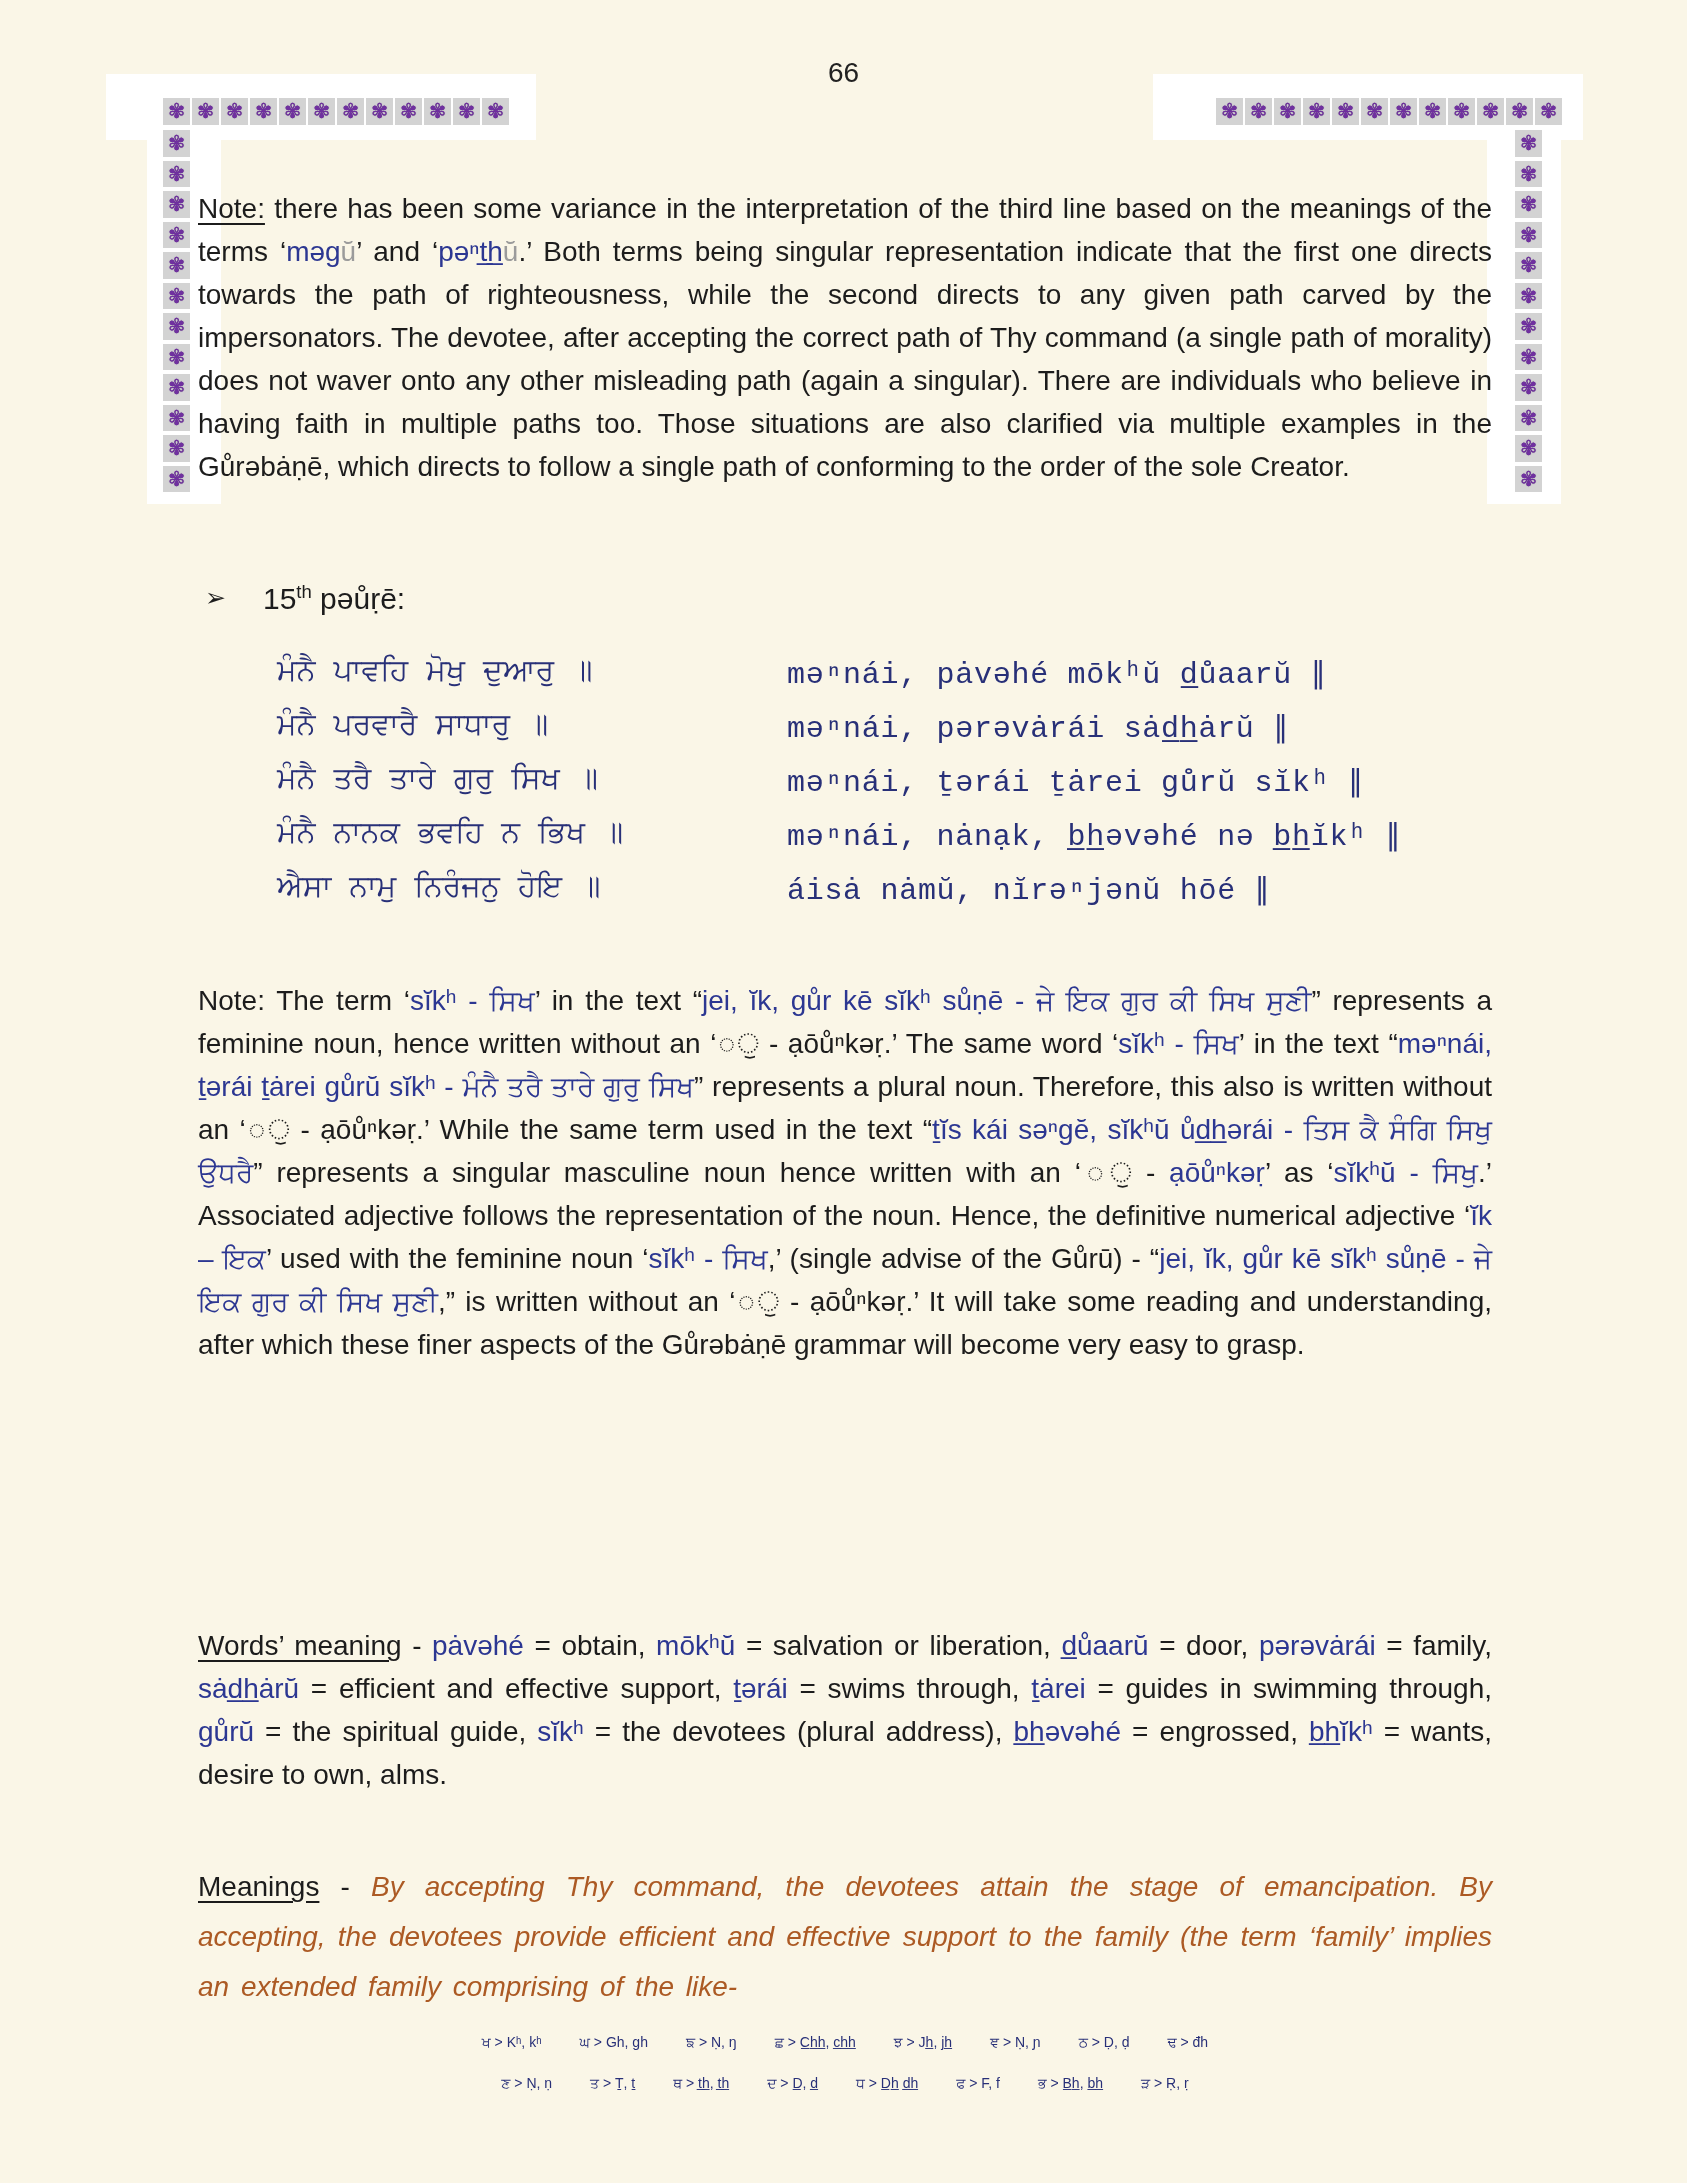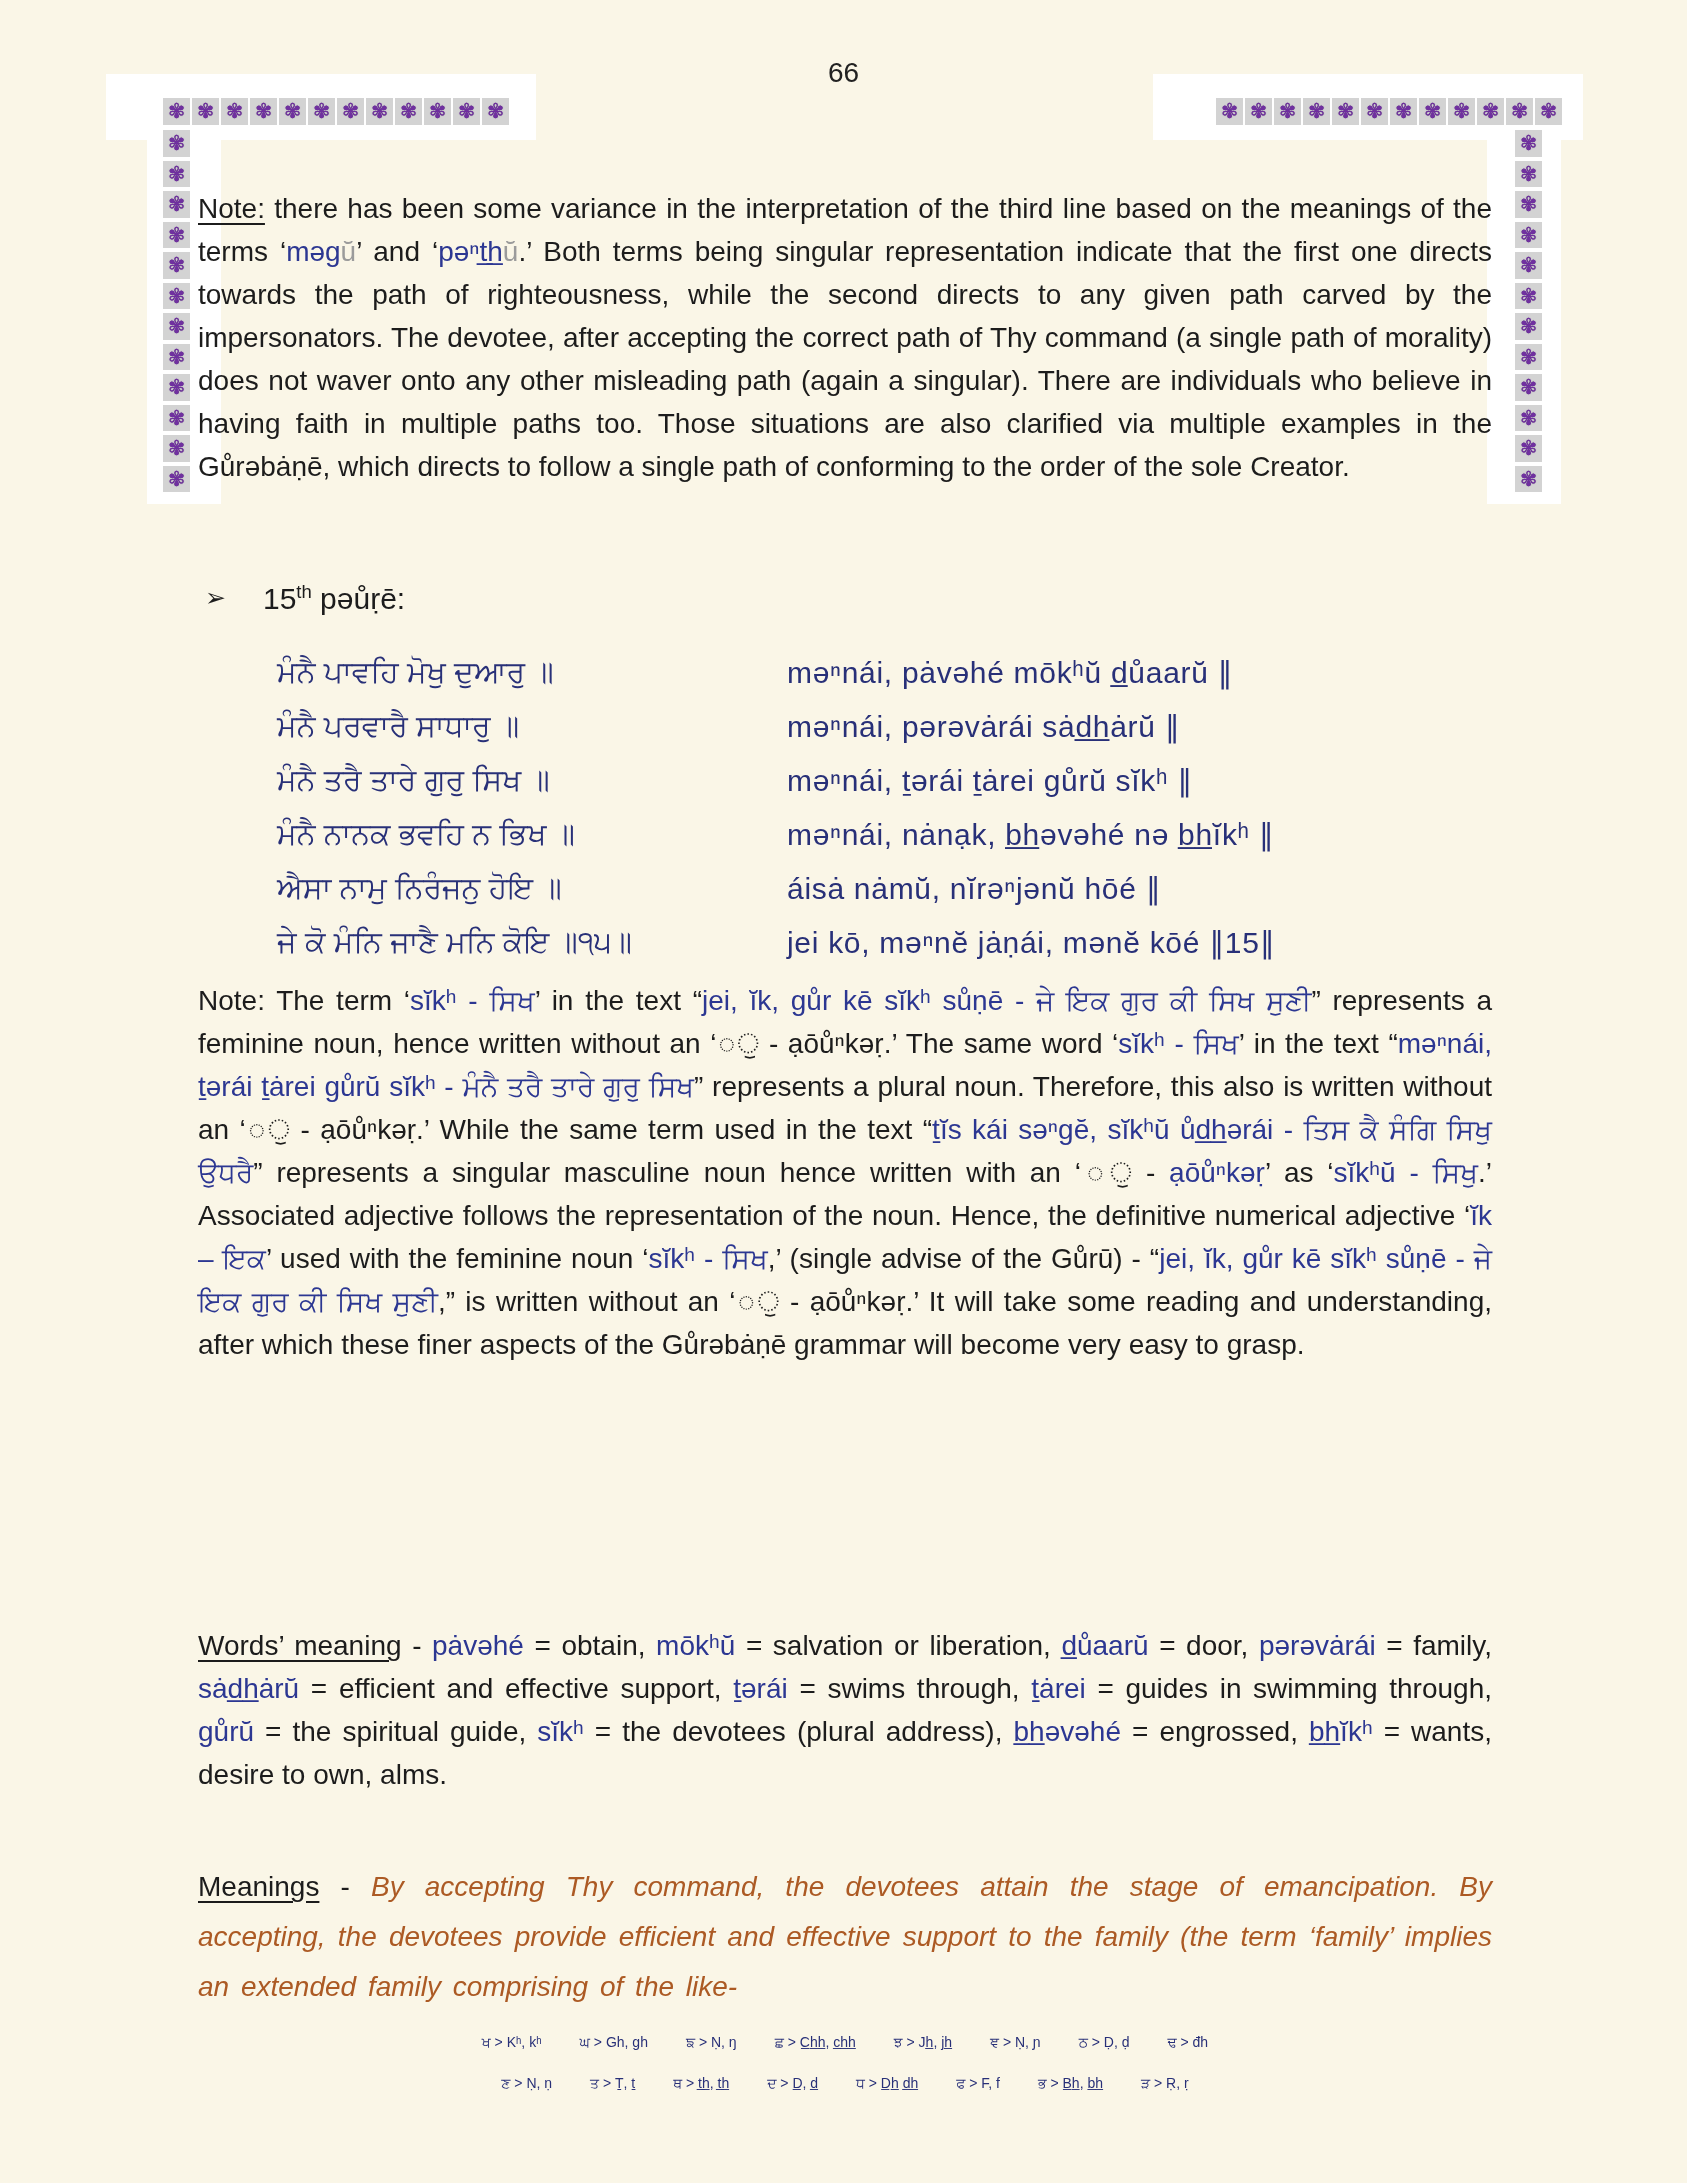--- a/index.html
+++ b/index.html
@@ -59,21 +59,21 @@
   .meanings{top:1862px;line-height:50px;word-spacing:4px;}
   
   .heading{
     position:absolute;left:205px;top:582px;
     font-size:30px;color:var(--ink);
     display:flex;align-items:baseline;
   }
   .heading .bullet{font-size:25px;margin-right:37px;transform:translateY(-2.6px);}
   .heading sup{font-size:18.5px;vertical-align:super;line-height:0;}
   
-  .verse{position:absolute;left:198px;top:655px;width:1294px;}
+  .verse{position:absolute;left:198px;top:655px;width:1294px;font-family:Liberation Mono, monospace;}
   .verse-row{position:relative;height:54px;}
   .gurmukhi-line{
     position:absolute;left:79px;top:0;
     font-size:30px;color:var(--verse-navy);white-space:nowrap;
   }
   .translit-line{
     position:absolute;left:589px;top:0;
     font-size:30px;color:var(--verse-navy);white-space:nowrap;letter-spacing:0.7px;
   }
   
@@ -174,24 +174,20 @@
       <span class="gurmukhi-line">ਮੰਨੈ ਤਰੈ ਤਾਰੇ ਗੁਰੁ ਸਿਖ ॥</span>
       <span class="translit-line">məⁿnái, ṯərái ṯȧrei gůrŭ sĭkʰ ∥</span>
     </div>
     <div class="verse-row">
       <span class="gurmukhi-line">ਮੰਨੈ ਨਾਨਕ ਭਵਹਿ ਨ ਭਿਖ ॥</span>
       <span class="translit-line">məⁿnái, nȧnạk, b̲h̲əvəhé nə b̲h̲ĭkʰ ∥</span>
     </div>
     <div class="verse-row">
       <span class="gurmukhi-line">ਐਸਾ ਨਾਮੁ ਨਿਰੰਜਨੁ ਹੋਇ ॥</span>
       <span class="translit-line">áisȧ nȧmŭ, nĭrəⁿjənŭ hōé ∥</span>
-    </div>
-    <div class="verse-row">
-      <span class="gurmukhi-line">ਜੇ ਕੋ ਮੰਨਿ ਜਾਣੈ ਮਨਿ ਕੋਇ ॥੧੫॥</span>
-      <span class="translit-line">jei kō, məⁿnĕ jȧṇái, mənĕ kōé ∥15∥</span>
     </div>
   </div>
 
   <div class="para note2"><span class="seg-k">Note: The term ‘</span><span class="seg-b">sĭkʰ - ਸਿਖ</span><span class="seg-k">’ in the text  “</span><span class="seg-b">jei, ĭk, gůr kē sĭkʰ sůṇē - ਜੇ ਇਕ ਗੁਰ ਕੀ ਸਿਖ ਸੁਣੀ</span><span class="seg-k">” represents a feminine noun, hence written without an ‘◌ੁ - ạōůⁿkəṛ.’ The same word ‘</span><span class="seg-b">sĭkʰ - ਸਿਖ</span><span class="seg-k">’ in the text “</span><span class="seg-b">məⁿnái, ṯərái ṯȧrei gůrŭ sĭkʰ - ਮੰਨੈ ਤਰੈ ਤਾਰੇ ਗੁਰੁ ਸਿਖ</span><span class="seg-k">” represents a plural noun. Therefore, this also is written without an ‘◌ੁ - ạōůⁿkəṛ.’ While the same term used in the text “</span><span class="seg-b">ṯĭs kái səⁿgĕ, sĭkʰŭ ůd̲h̲ərái - ਤਿਸ ਕੈ ਸੰਗਿ ਸਿਖੁ ਉਧਰੈ</span><span class="seg-k">” represents a singular masculine noun hence written with an ‘◌ੁ - </span><span class="seg-b">ạōůⁿkəṛ</span><span class="seg-k">’ as ‘</span><span class="seg-b">sĭkʰŭ - ਸਿਖੁ</span><span class="seg-k">.’ Associated adjective follows the representation of the noun. Hence, the definitive numerical adjective ‘</span><span class="seg-b">ĭk – ਇਕ</span><span class="seg-k">’ used with the feminine noun ‘</span><span class="seg-b">sĭkʰ - ਸਿਖ</span><span class="seg-k">,’ (single advise of the Gůrū) - “</span><span class="seg-b">jei, ĭk, gůr kē sĭkʰ sůṇē - ਜੇ ਇਕ ਗੁਰ ਕੀ ਸਿਖ ਸੁਣੀ</span><span class="seg-k">,” is written without an ‘◌ੁ - ạōůⁿkəṛ.’ It will take some reading and understanding, after which these finer aspects of the Gůrəbȧṇē grammar will become very easy to grasp.</span></div>
 
   <div class="para words"><span class="seg-ku">Words’ meaning</span><span class="seg-k"> - </span><span class="seg-b">pȧvəhé</span><span class="seg-k"> = obtain, </span><span class="seg-b">mōkʰŭ</span><span class="seg-k"> = salvation or liberation, </span><span class="seg-b">d̲ůaarŭ</span><span class="seg-k"> = door, </span><span class="seg-b">pərəvȧrái</span><span class="seg-k"> = family, </span><span class="seg-b">sȧd̲h̲ȧrŭ</span><span class="seg-k"> = efficient and effective support, </span><span class="seg-b">ṯərái</span><span class="seg-k"> = swims through, </span><span class="seg-b">ṯȧrei</span><span class="seg-k"> = guides in swimming through, </span><span class="seg-b">gůrŭ</span><span class="seg-k"> = the spiritual guide, </span><span class="seg-b">sĭkʰ</span><span class="seg-k"> = the devotees (plural address), </span><span class="seg-b">b̲h̲əvəhé</span><span class="seg-k"> = engrossed, </span><span class="seg-b">b̲h̲ĭkʰ</span><span class="seg-k"> = wants, desire to own, alms.</span></div>
 
   <div class="para meanings"><span class="seg-ku">Meanings</span><span class="seg-k"> - </span><span class="seg-it">By accepting Thy command, the devotees attain the stage of emancipation. By accepting, the devotees provide efficient and effective support to the family (the term ‘family’ implies an extended family comprising of the like-</span></div>
 
   <div class="footer-key row1">

